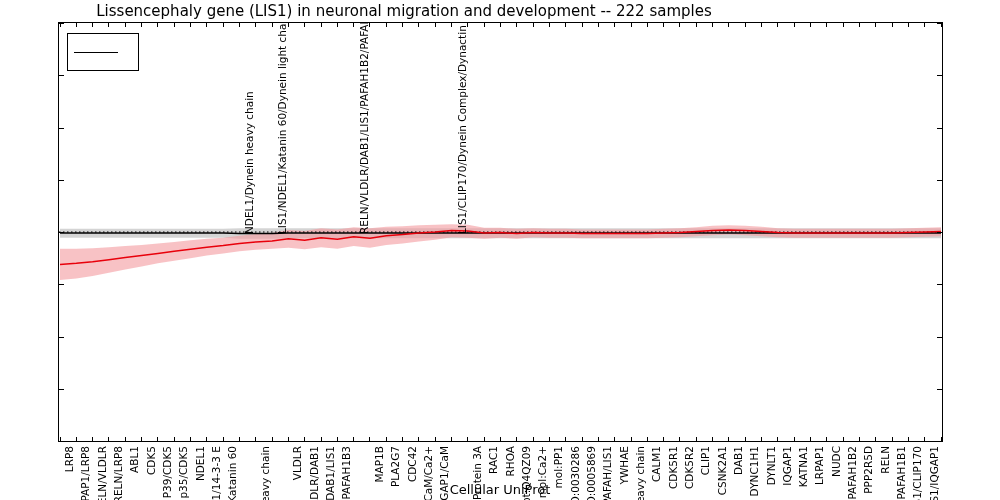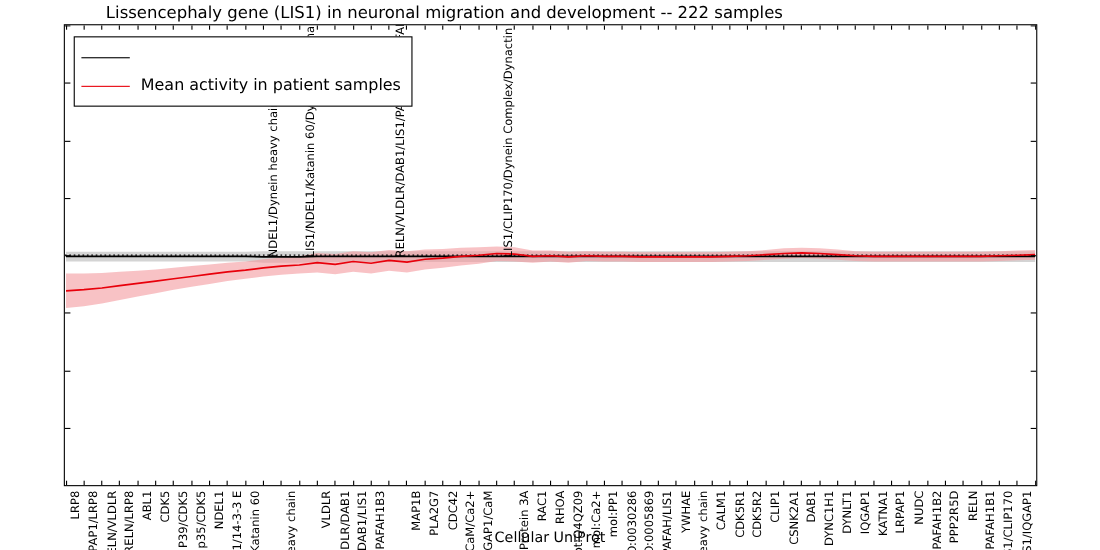--- a/index.html
+++ b/index.html
@@ -145,24 +145,20 @@
     <div id="innerlabels">
         <div class="innerlabel" style="left: 184.463px; top: 211px;">NDEL1/Dynein heavy chain</div>
         <div class="innerlabel" style="left: 217.093px; top: 211px;">LIS1/NDEL1/Katanin 60/Dynein light chain/Dynein he</div>
         <div class="innerlabel" style="left: 298.667px; top: 211px;">RELN/VLDLR/DAB1/LIS1/PAFAH1B2/PAFAH1B3</div>
         <div class="innerlabel" style="left: 396.556px; top: 211px;">LIS1/CLIP170/Dynein Complex/Dynactin Complex</div>
       </div>
 
     <div id="legend">
       <div class="legend-row">
         <div class="legend-line" id="legend-line-0" style="border-top-color: rgb(0, 0, 0);"></div>
-      </div>
-      <div class="legend-row">
-        <div class="legend-line" id="legend-line-1" style="border-top-color: rgb(232, 0, 11);"></div>
-        <div class="legend-text">Mean activity in patient samples</div>
       </div>
     </div>
   <div class="ytickmark " style="top: 418px;"></div>
       <div class="ytickmark right" style="top: 418px;"></div>
       <div class="ytickmark " style="top: 365.75px;"></div>
       <div class="ytickmark right" style="top: 365.75px;"></div>
       <div class="ytickmark " style="top: 313.5px;"></div>
       <div class="ytickmark right" style="top: 313.5px;"></div>
       <div class="ytickmark " style="top: 261.25px;"></div>
       <div class="ytickmark right" style="top: 261.25px;"></div>

